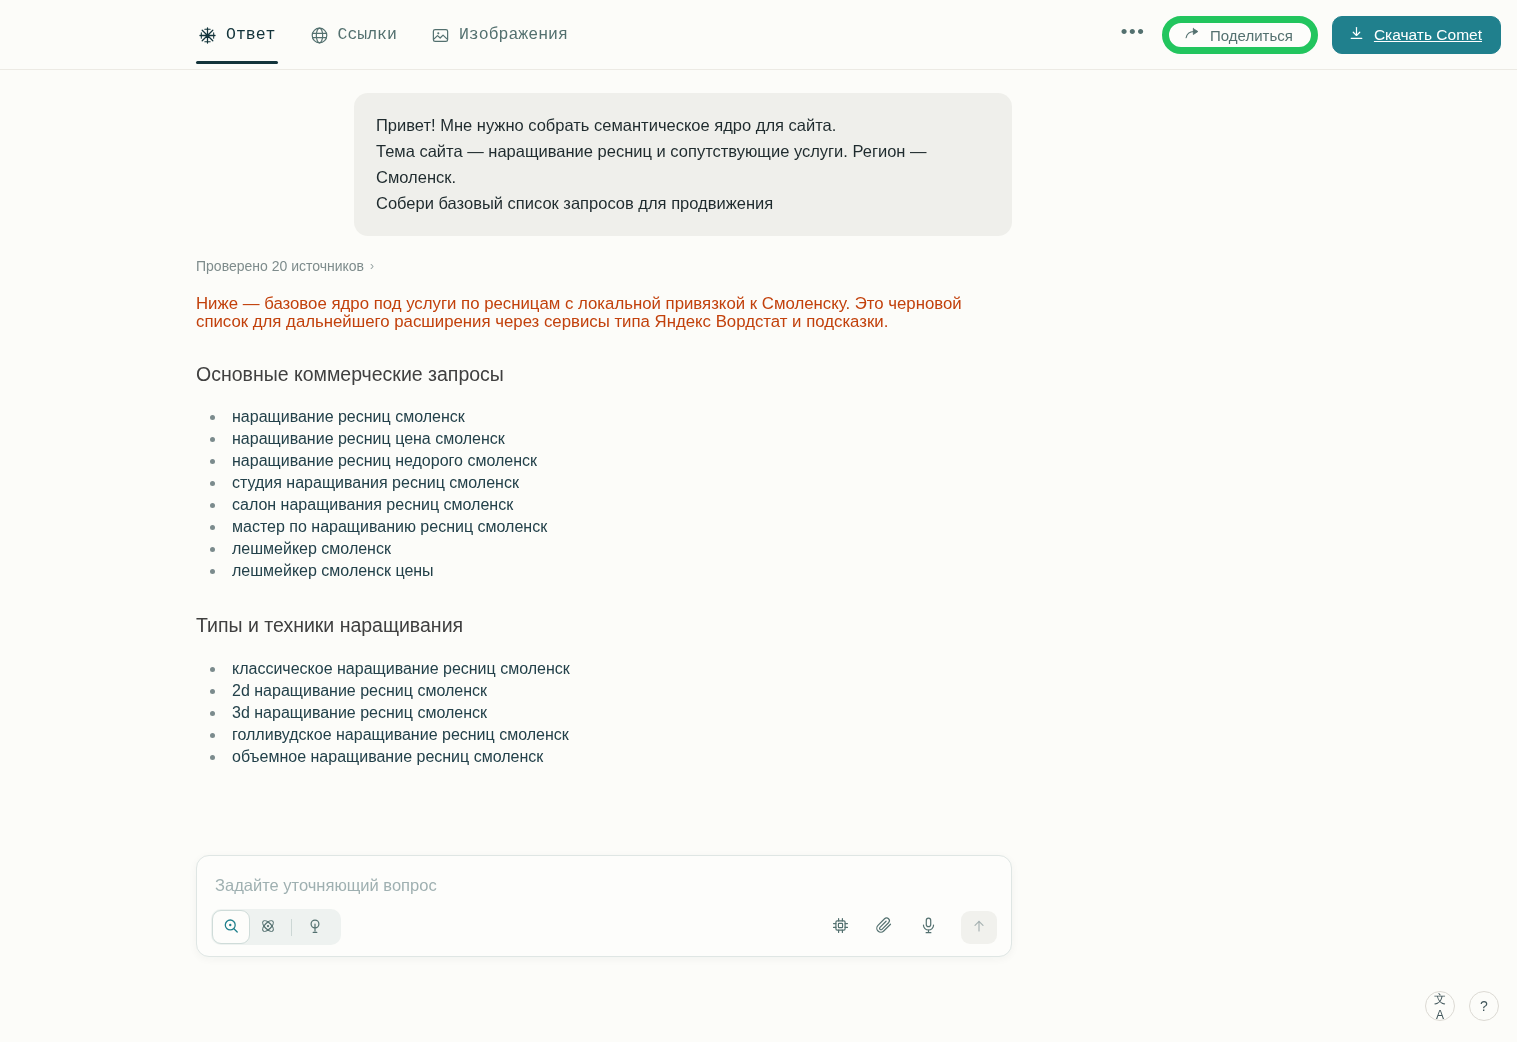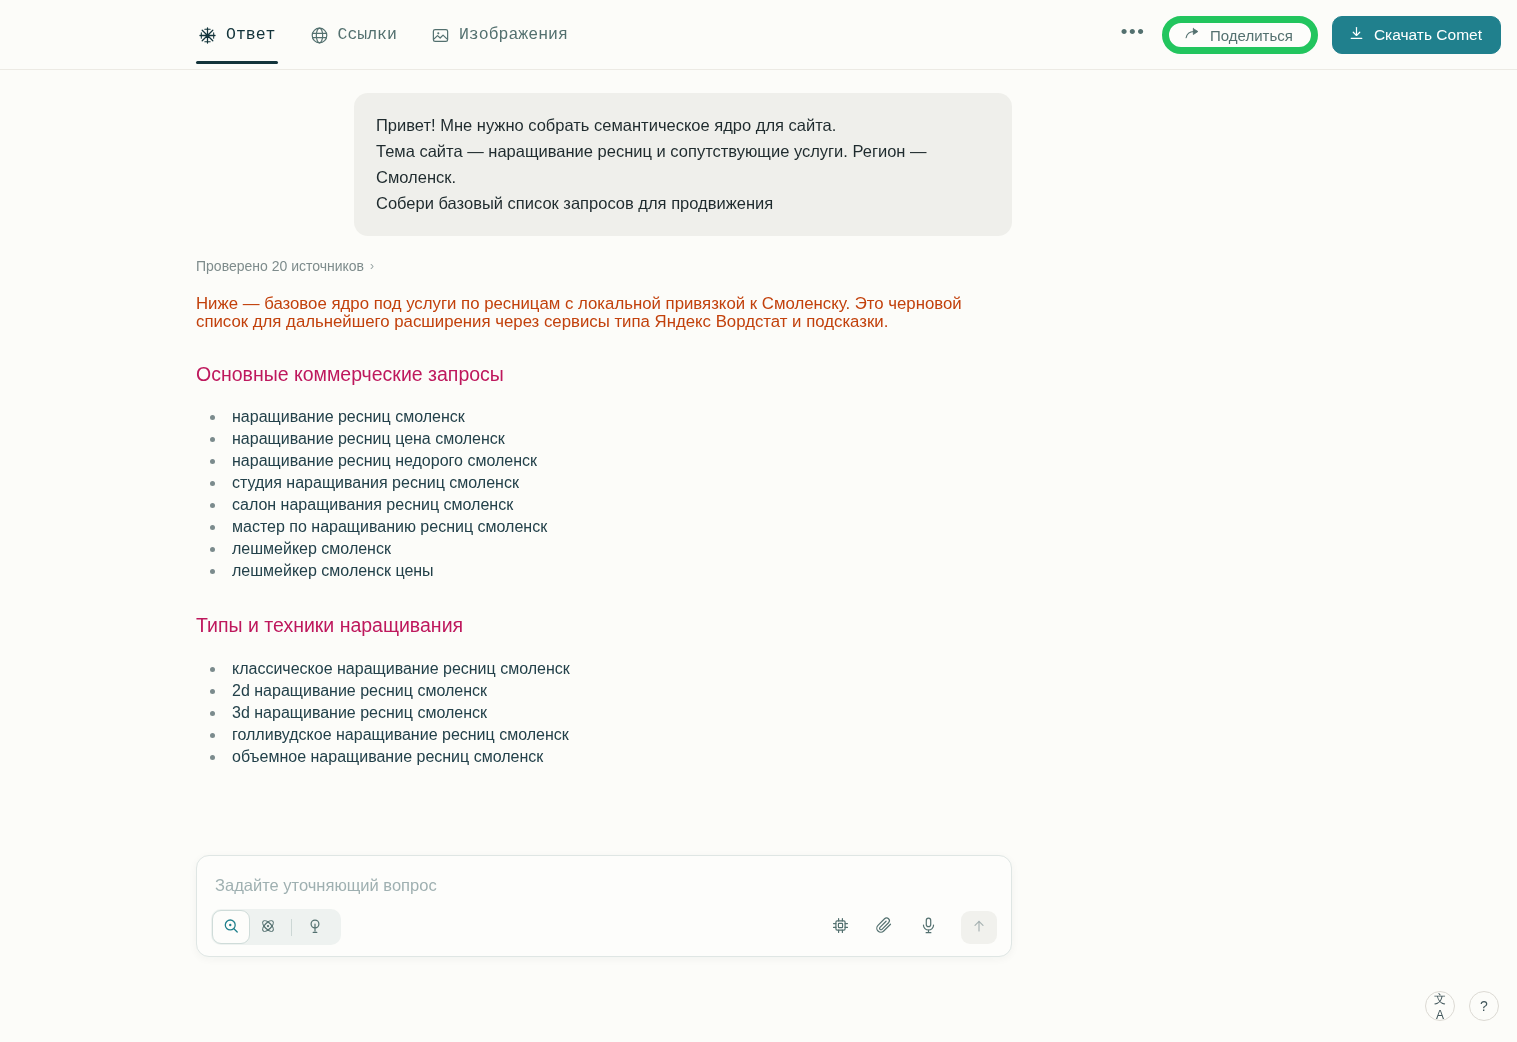--- a/index.html
+++ b/index.html
@@ -58,20 +58,21 @@
     background: #fdfdfb; border: 7px solid #22c55e; border-radius: 19px;
     color: #53706f; font-size: 15px; cursor: pointer;
     font-family: inherit;
   }
   .btn-comet {
     display: flex; align-items: center; gap: 9px;
     height: 38px; padding: 0 18px 0 15px;
     background: #20808d; border: 1px solid #20808d; border-radius: 10px;
     color: #ffffff; font-size: 15.5px; cursor: pointer;
     font-family: inherit;
+    text-decoration: underline;
   }
 
   
   .content {
     position: absolute; top: 70px; left: 0; right: 0; bottom: 0;
     overflow: hidden;
   }
   .col { position: absolute; left: 196px; top: 0; width: 816px; }
 
   .user-bubble {
@@ -90,21 +91,21 @@
     font-size: 14px; color: #7e8c8c; cursor: pointer; width: max-content;
   }
   .sources .chev { font-size: 12px; color: #9aa6a6; line-height: 1; }
 
   .intro {
     margin-top: 21px; font-size: 16.8px; line-height: 18px;
     color: #c2410c; width: 816px;
   }
 
   .section-title {
-    margin-top: 31px; font-size: 19.5px; color: #be185d; font-weight: 400;
+    margin-top: 31px; font-size: 19.5px; color: #404040; font-weight: 400;
     line-height: 1.3;
   }
 
   ul.q-list { list-style: none; margin: 0; padding: 0; }
   ul.q-list li {
     position: relative; padding-left: 36px; 
     font-size: 16px; color: #23414a; line-height: 22px;
   }
   ul.q-list li:first-child { margin-top: 19px; }
   ul.q-list li::before {

